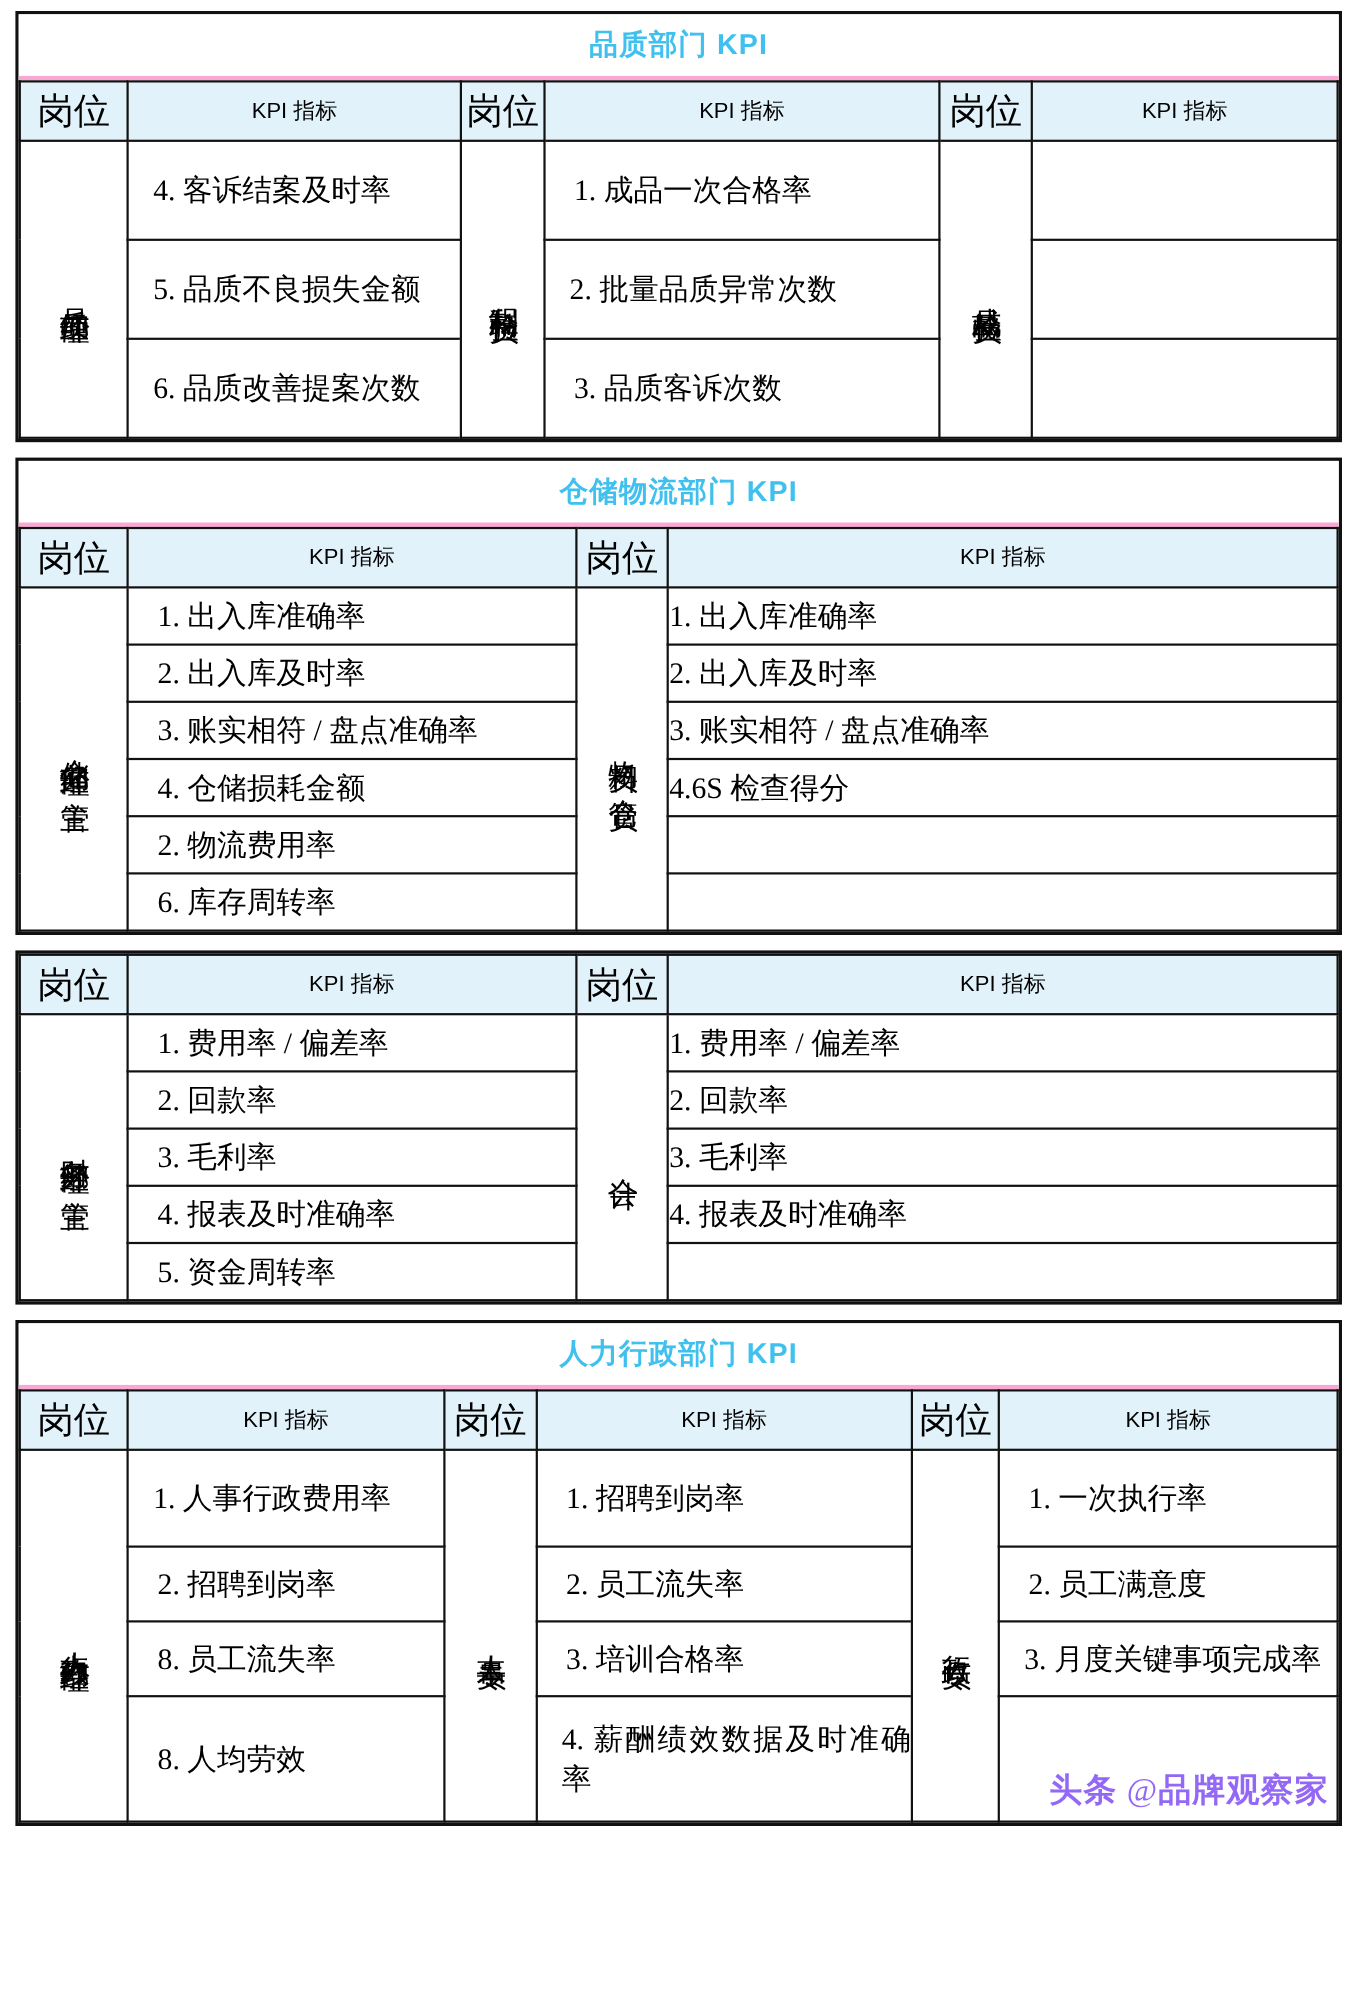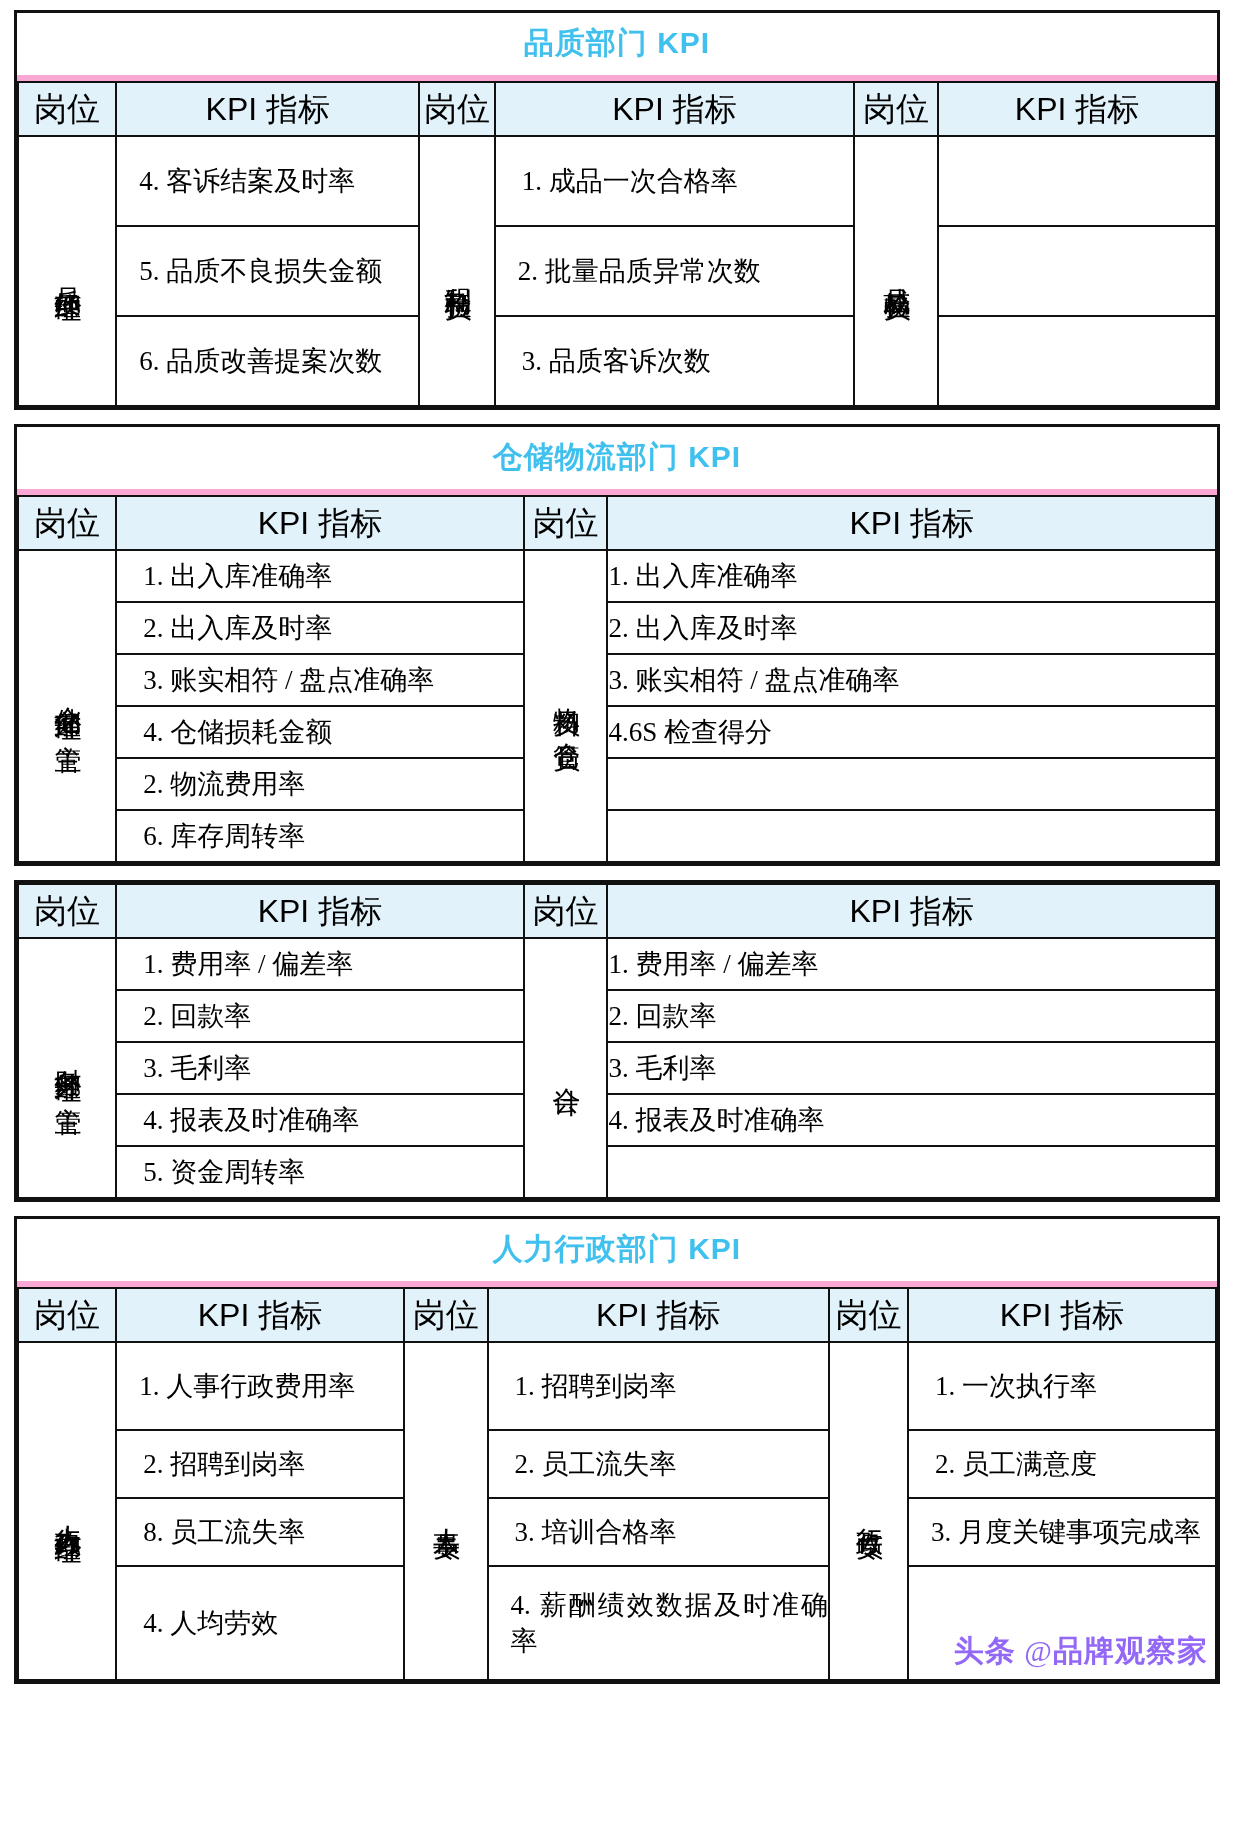--- a/index.html
+++ b/index.html
@@ -22,41 +22,41 @@
     border:3px solid #111;
     box-sizing:border-box;
     margin-bottom:14px;
     background:#fff;
   }
   .kpi-title{
     text-align:center;
     color:#3fc0ee;
     font-family:"Liberation Sans","DejaVu Sans",sans-serif;
     font-weight:bold;
-    font-size:30px;
+    font-size:26px;
     letter-spacing:1px;
     padding:10px 0 11px 0;
-    border-bottom:6px solid #f9a8d4;
+    border-bottom:4px solid #f9a8d4;
     background:#fff;
   }
   table.kpi{
     width:100%;
     border-collapse:collapse;
     table-layout:fixed;
   }
   table.kpi th, table.kpi td{
     border:2px solid #111;
     padding:0;
     vertical-align:middle;
   }
   table.kpi th{
     background:#e2f2fa;
     font-family:"Liberation Sans","DejaVu Sans",sans-serif;
     font-weight:normal;
-    font-size:32px;
+    font-size:20px;
     text-align:center;
     height:52px;
     line-height:52px;
   }
   table.kpi th.narrow{font-size:33px;}
   td.role{
     text-align:center;
     font-size:27px;
     line-height:1.18;
     letter-spacing:2px;
@@ -264,21 +264,21 @@
         <td class="kpi-cell center-ish" style="height:66px">2. 招聘到岗率</td>
         <td class="kpi-cell center-ish" style="height:66px">2. 员工流失率</td>
         <td class="kpi-cell center-ish" style="height:66px">2. 员工满意度</td>
       </tr>
       <tr>
         <td class="kpi-cell center-ish" style="height:66px">8. 员工流失率</td>
         <td class="kpi-cell center-ish" style="height:66px">3. 培训合格率</td>
         <td class="kpi-cell justify" style="height:66px">3. 月度关键事项完成率</td>
       </tr>
       <tr>
-        <td class="kpi-cell center-ish" style="height:112px">4. 人均劳效</td>
+        <td class="kpi-cell center-ish" style="height:112px">8. 人均劳效</td>
         <td class="kpi-cell justify" style="height:112px">4. 薪酬绩效数据及时准确率</td>
         <td class="kpi-cell" style="height:112px"></td>
       </tr>
     </tbody>
       </table>
   </div>
 
   <div class="watermark">
     <span>头条</span>
     <span class="at">@</span><span>品牌观察家</span>

